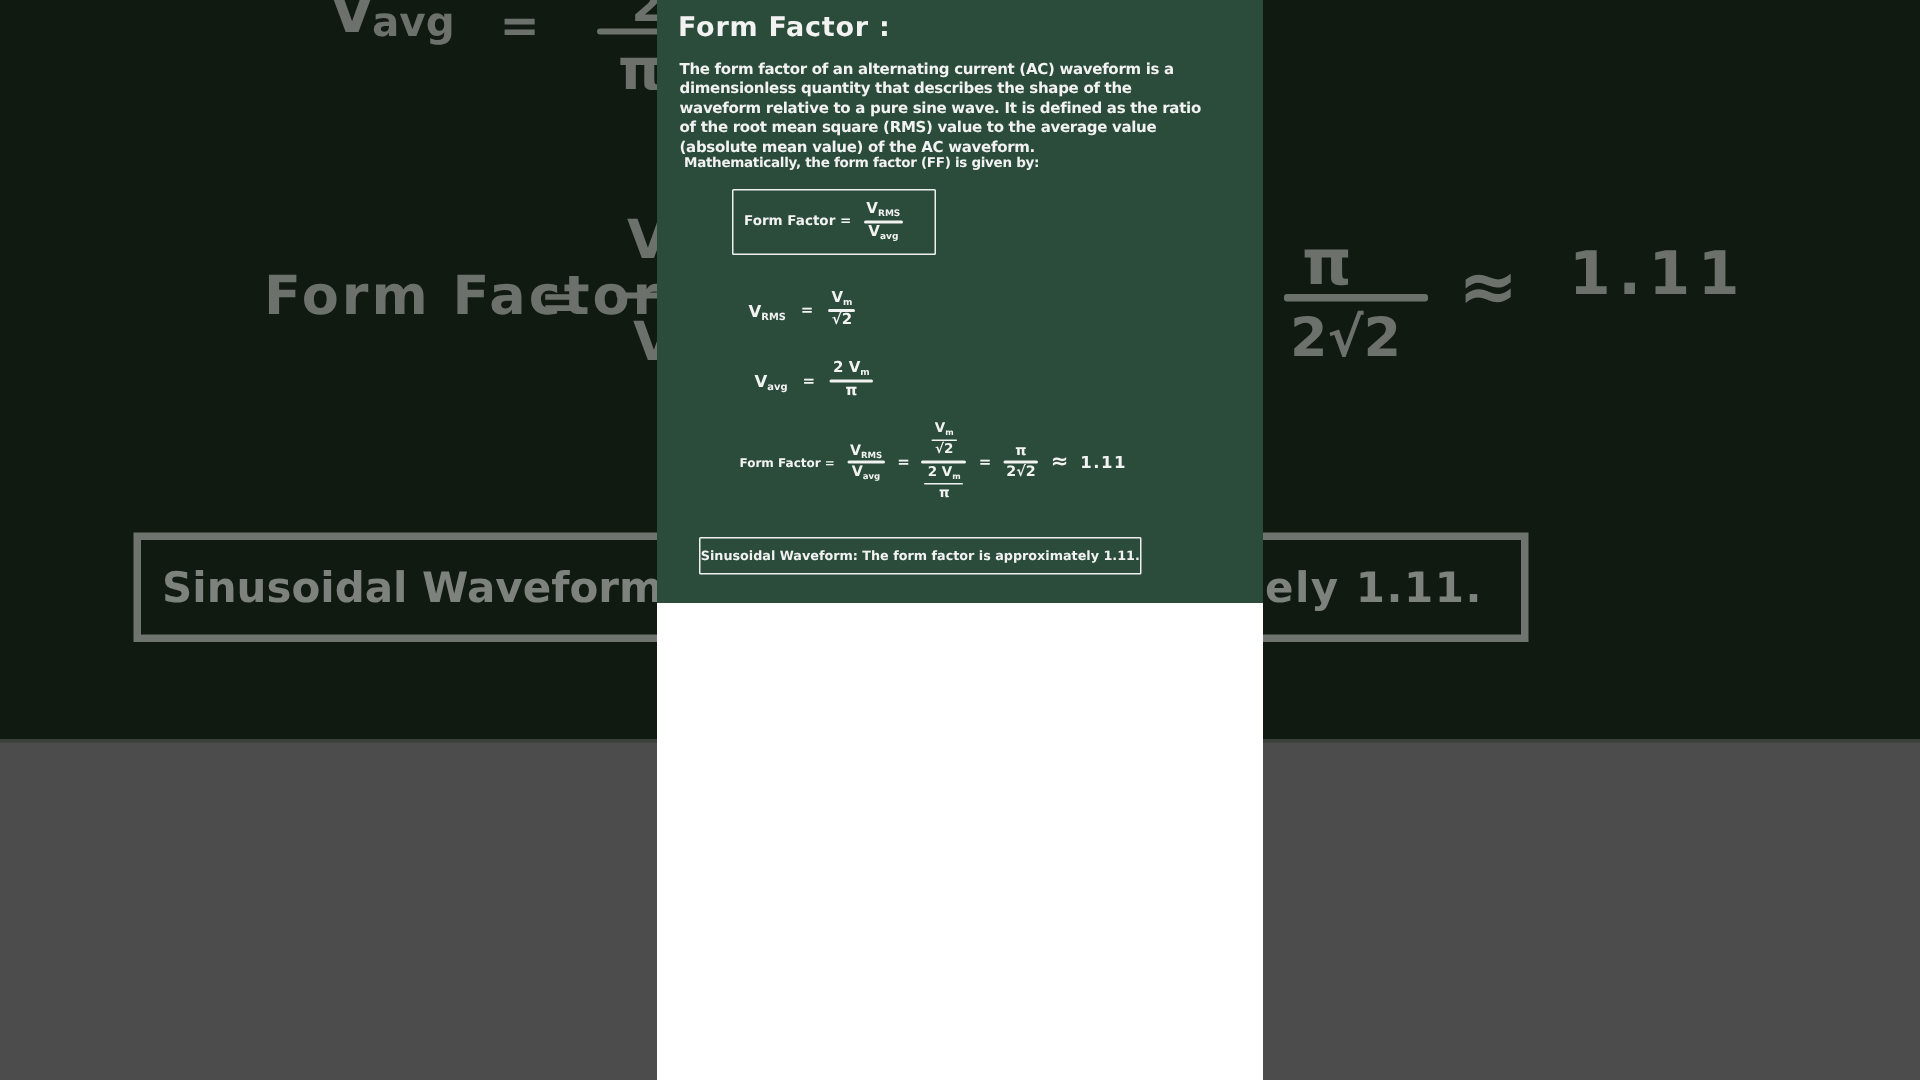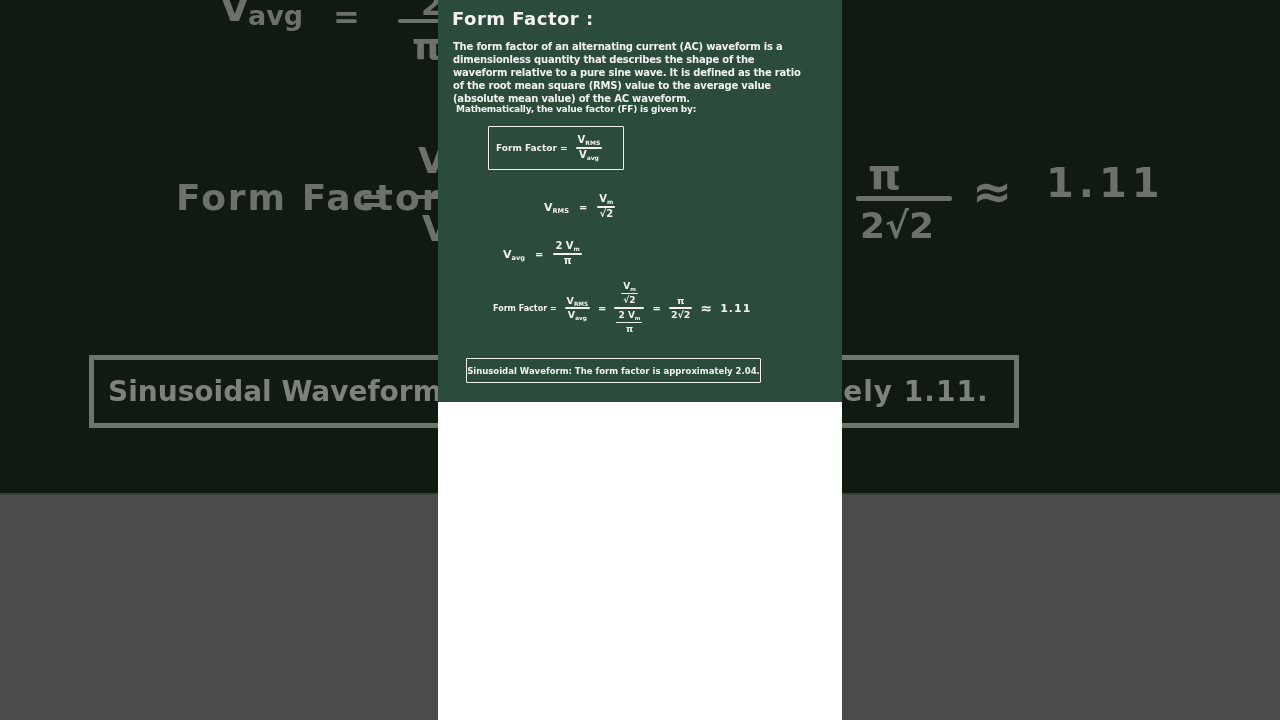--- a/index.html
+++ b/index.html
@@ -66,32 +66,32 @@
 
   <div class="bg-gray"></div>
 
   <div class="panel">
     <div class="board">
 
       <div class="abs title" style="left:14px;top:8px;">Form Factor :</div>
 
       <div class="abs para" style="left:15px;top:40px;">The form factor of an alternating current (AC) waveform is a dimensionless quantity that describes the shape of the waveform relative to a pure sine wave. It is defined as the ratio of the root mean square (RMS) value to the average value (absolute mean value) of the AC waveform.</div>
 
-      <div class="abs lead" style="left:18px;top:104px;">Mathematically, the value factor (FF) is given by:</div>
+      <div class="abs lead" style="left:18px;top:104px;">Mathematically, the form factor (FF) is given by:</div>
 
       <div class="abs wbox row" style="left:50px;top:126px;width:127px;height:42px;padding-left:7px;gap:8px;">
         <span class="hw" style="font-size:9px;">Form Factor =</span>
         <span class="frac hw" style="font-size:10px;">
           <span class="num"><span>V</span><span class="sb">RMS</span></span>
           <span class="bar"></span>
           <span class="den"><span>V</span><span class="sb">avg</span></span>
         </span>
       </div>
 
-      <div class="abs row hw" style="left:61px;top:189px;height:36px;gap:10px;font-size:11px;margin-left:45px;">
+      <div class="abs row hw" style="left:61px;top:189px;height:36px;gap:10px;font-size:11px;">
         <span><span>V</span><span class="sb">RMS</span></span>
         <span style="font-size:10px;">=</span>
         <span class="frac" style="font-size:10px;">
           <span class="num"><span>V</span><span class="sb">m</span></span>
           <span class="bar"></span>
           <span class="den">√2</span>
         </span>
       </div>
 
       <div class="abs row hw" style="left:65px;top:236px;height:36px;gap:10px;font-size:11px;">
@@ -133,20 +133,20 @@
         <span class="frac" style="font-size:9.5px;">
           <span class="num">π</span>
           <span class="bar"></span>
           <span class="den">2√2</span>
         </span>
         <span style="font-size:14px;">≈</span>
         <span style="font-size:11px;letter-spacing:1px;">1.11</span>
       </div>
 
       <div class="abs wbox row" style="left:28px;top:358px;width:293px;height:23px;justify-content:center;">
-        <span class="hw" style="font-size:8.5px;white-space:nowrap;">Sinusoidal Waveform: The form factor is approximately 2.04.</span>
+        <span class="hw" style="font-size:8.5px;white-space:nowrap;">Sinusoidal Waveform: The form factor is approximately 1.11.</span>
       </div>
 
     </div>
     <div class="white-area"></div>
   </div>
 
 </div>
 
 </body></html>

